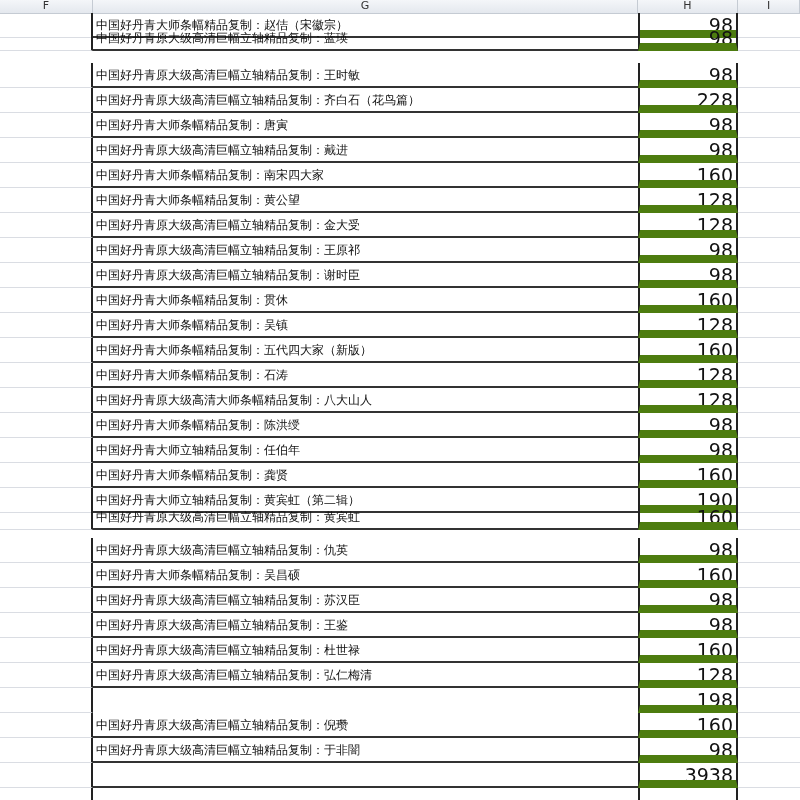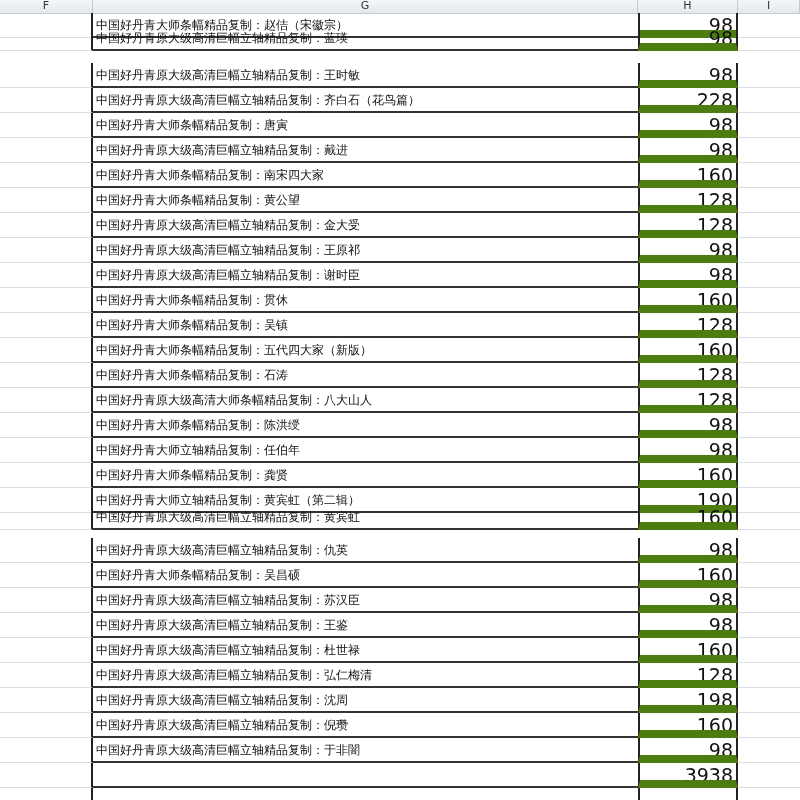--- a/index.html
+++ b/index.html
@@ -185,21 +185,20 @@
       <div class="cell cI"></div>
     </div>
     <div class="row" style="top: 650px;">
       <div class="cell cF"></div>
       <div class="cell cG">中国好丹青原大级高清巨幅立轴精品复制：弘仁梅清</div>
       <div class="cell cH">128</div>
       <div class="cell cI"></div>
     </div>
     <div class="row" style="top: 675px;">
       <div class="cell cF"></div>
-      <div class="cell cG">中国好丹青原大级高清巨幅立轴精品复制：沈周</div>
       <div class="cell cH">198</div>
       <div class="cell cI"></div>
     </div>
     <div class="row" style="top: 700px;">
       <div class="cell cF"></div>
       <div class="cell cG">中国好丹青原大级高清巨幅立轴精品复制：倪瓒</div>
       <div class="cell cH">160</div>
       <div class="cell cI"></div>
     </div>
     <div class="row" style="top: 725px; padding-left: 16px;">

